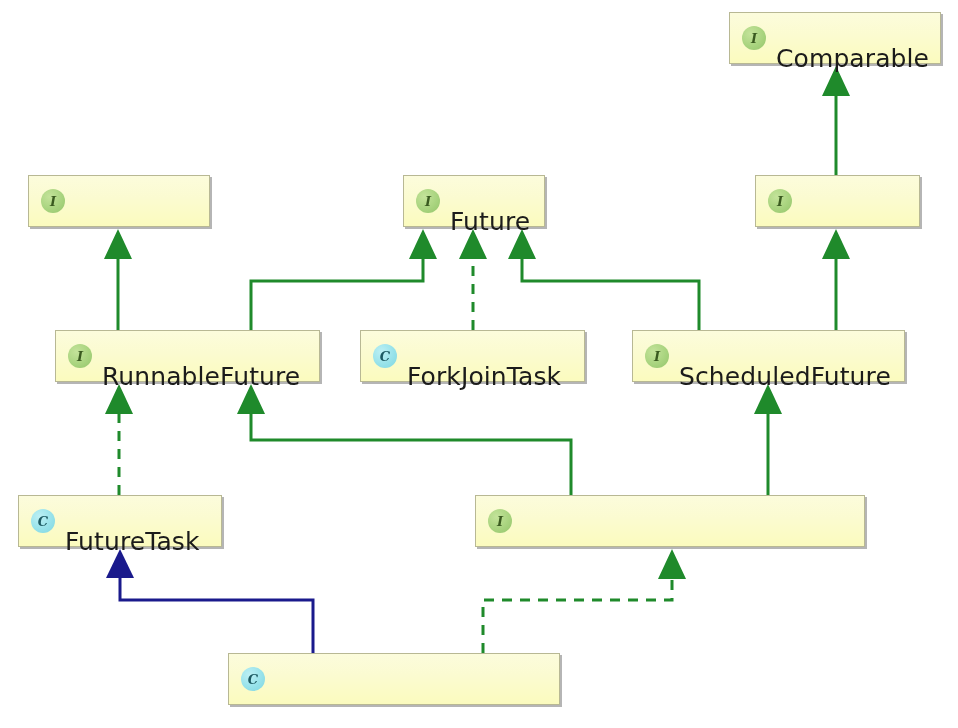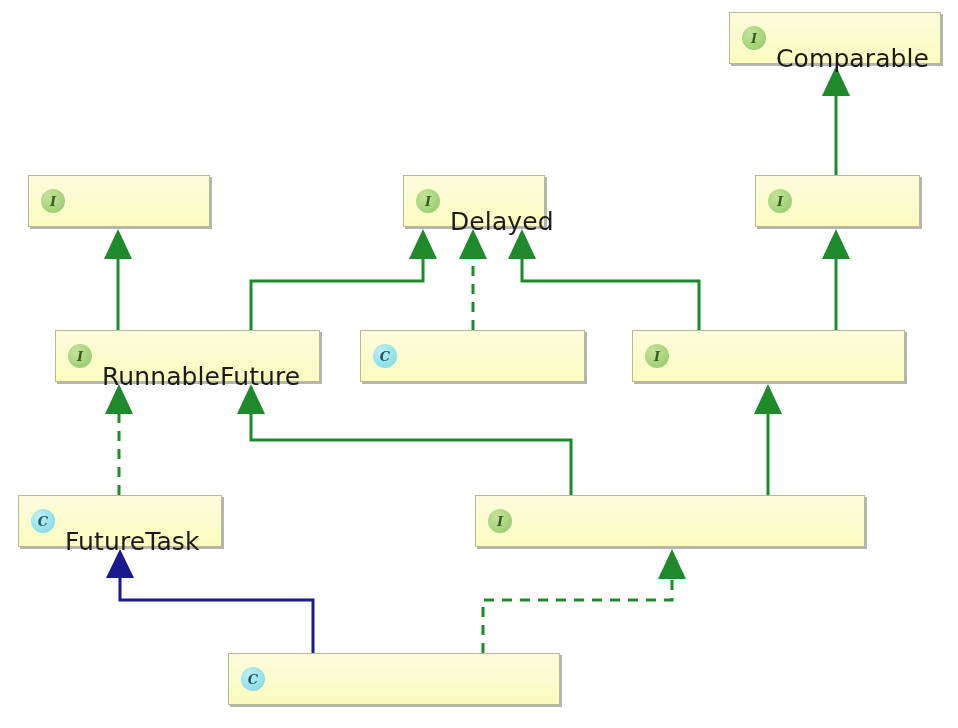--- a/index.html
+++ b/index.html
@@ -137,38 +137,40 @@
     <span class="node-icon iface">I</span>
     <span class="node-label">Comparable</span>
   </div>
 
   <div class="uml-node" style="left:28px; top:175px; width:182px;">
     <span class="node-icon iface">I</span>
   </div>
 
   <div class="uml-node" style="left:403px; top:175px; width:142px;">
     <span class="node-icon iface">I</span>
-    <span class="node-label">Delayed</span>
+    <span class="node-label">Future</span>
   </div>
 
   <div class="uml-node" style="left:755px; top:175px; width:165px;">
     <span class="node-icon iface">I</span>
   </div>
 
   <div class="uml-node" style="left:55px; top:330px; width:265px;">
     <span class="node-icon iface">I</span>
     <span class="node-label">RunnableFuture</span>
   </div>
 
   <div class="uml-node" style="left:360px; top:330px; width:225px;">
     <span class="node-icon klass">C</span>
+    <span class="node-label">ForkJoinTask</span>
   </div>
 
   <div class="uml-node" style="left:632px; top:330px; width:273px;">
     <span class="node-icon iface">I</span>
+    <span class="node-label">ScheduledFuture</span>
   </div>
 
   <div class="uml-node" style="left:18px; top:495px; width:204px;">
     <span class="node-icon klass">C</span>
     <span class="node-label">FutureTask</span>
   </div>
 
   <div class="uml-node" style="left:475px; top:495px; width:390px;">
     <span class="node-icon iface">I</span>
   </div>

